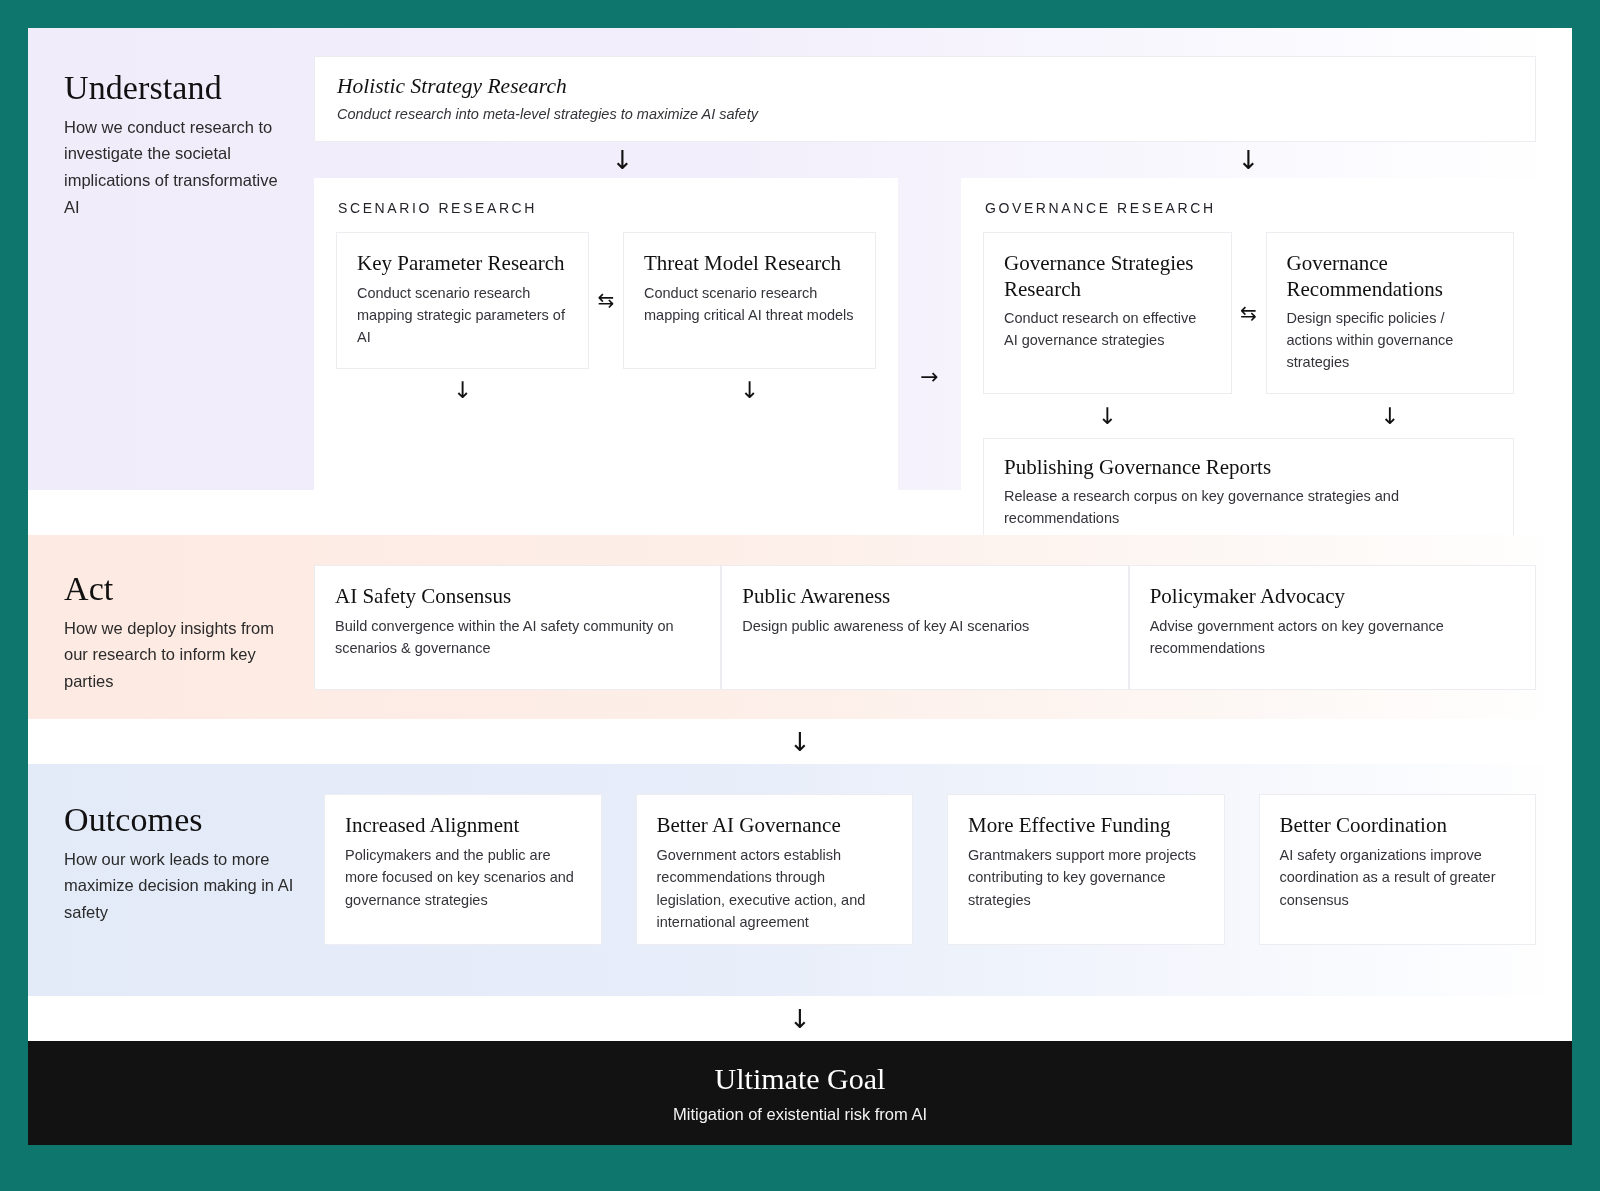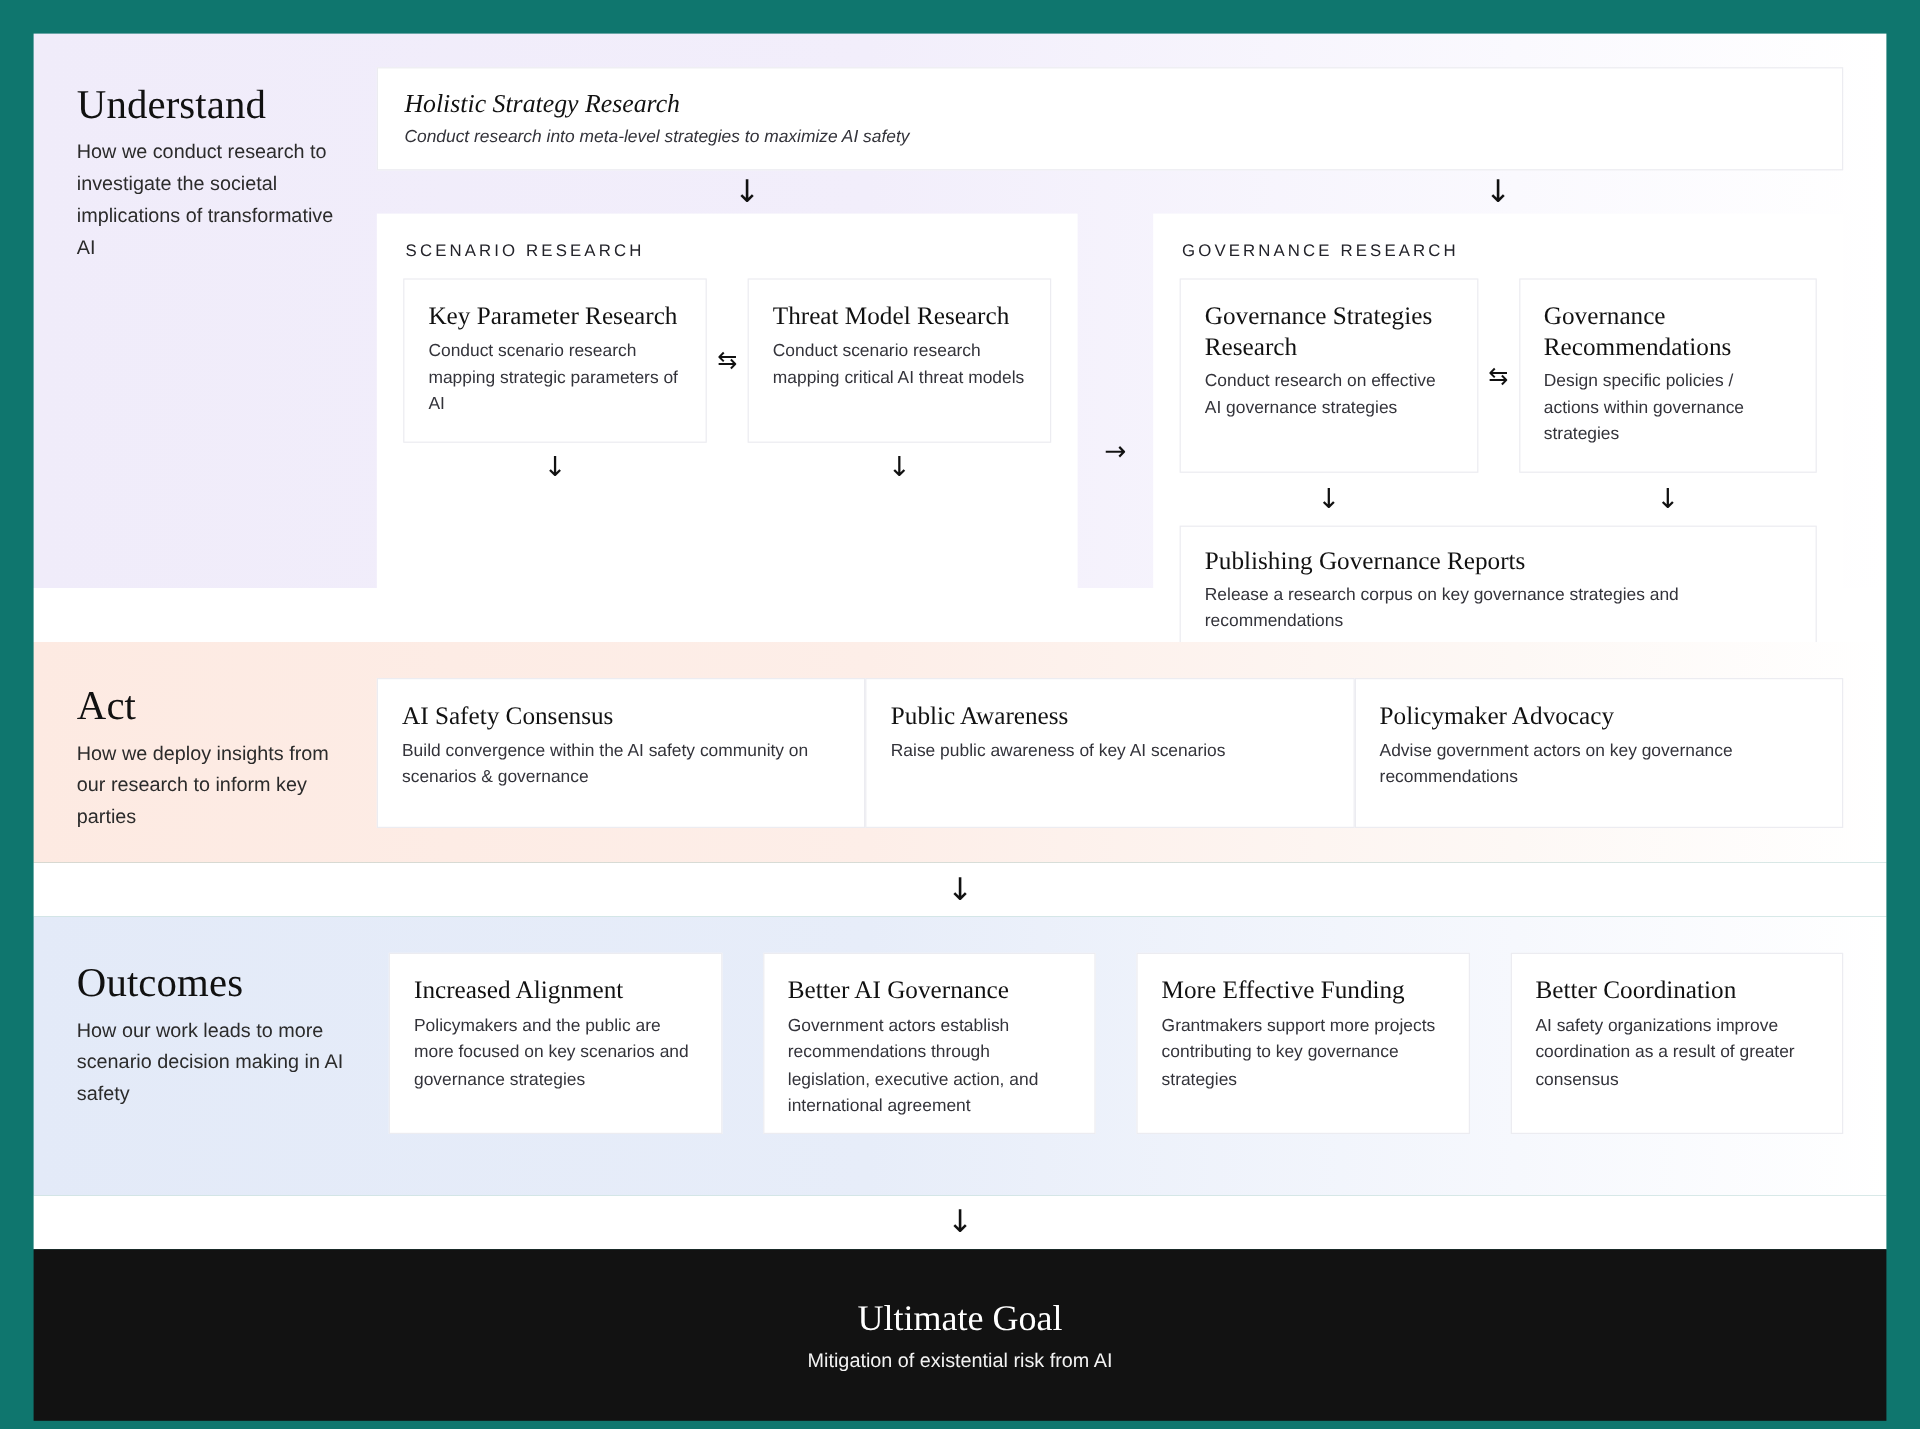--- a/index.html
+++ b/index.html
@@ -205,21 +205,21 @@
   .act-row .card { flex: 1 1 0; height: 125px; padding: 18px 20px; }
 
   
   .out-row { display: flex; gap: 34px; padding-top: 30px; }
   .out-row .card { flex: 1 1 0; height: 151px; padding: 18px 20px; }
   .out-row .card-desc { line-height: 1.56; }
 
   
   .footer {
     background: #121212;
-    height: 143px;
+    height: 104px;
     display: flex;
     flex-direction: column;
     align-items: center;
     justify-content: center;
     box-sizing: border-box;
   }
   .footer-title {
     font-family: "Liberation Serif", serif;
     font-size: 30px;
     font-weight: 400;
@@ -343,38 +343,38 @@
       <p class="section-desc">How we deploy insights from our research to inform key parties</p>
     </div>
     <div class="section-content">
       <div class="act-row">
         <div class="card">
           <h3 class="card-title">AI Safety Consensus</h3>
           <p class="card-desc">Build convergence within the AI safety community on scenarios &amp; governance</p>
         </div>
         <div class="card">
           <h3 class="card-title">Public Awareness</h3>
-          <p class="card-desc">Raise public awareness of key AI scenarios</p>
+          <p class="card-desc">Design public awareness of key AI scenarios</p>
         </div>
         <div class="card">
           <h3 class="card-title">Policymaker Advocacy</h3>
           <p class="card-desc">Advise government actors on key governance recommendations</p>
         </div>
       </div>
     </div>
   </div>
 
   <div class="band-gap">
     <span class="arrow">↓</span>
   </div>
 
   <div class="band band-outcomes">
     <div class="section-label">
       <h2 class="section-title">Outcomes</h2>
-      <p class="section-desc">How our work leads to more scenario decision making in AI safety</p>
+      <p class="section-desc">How our work leads to more maximize decision making in AI safety</p>
     </div>
     <div class="section-content">
       <div class="out-row">
         <div class="card">
           <h3 class="card-title">Increased Alignment</h3>
           <p class="card-desc">Policymakers and the public are more focused on key scenarios and governance strategies</p>
         </div>
         <div class="card">
           <h3 class="card-title">Better AI Governance</h3>
           <p class="card-desc">Government actors establish recommendations through legislation, executive action, and international agreement</p>

